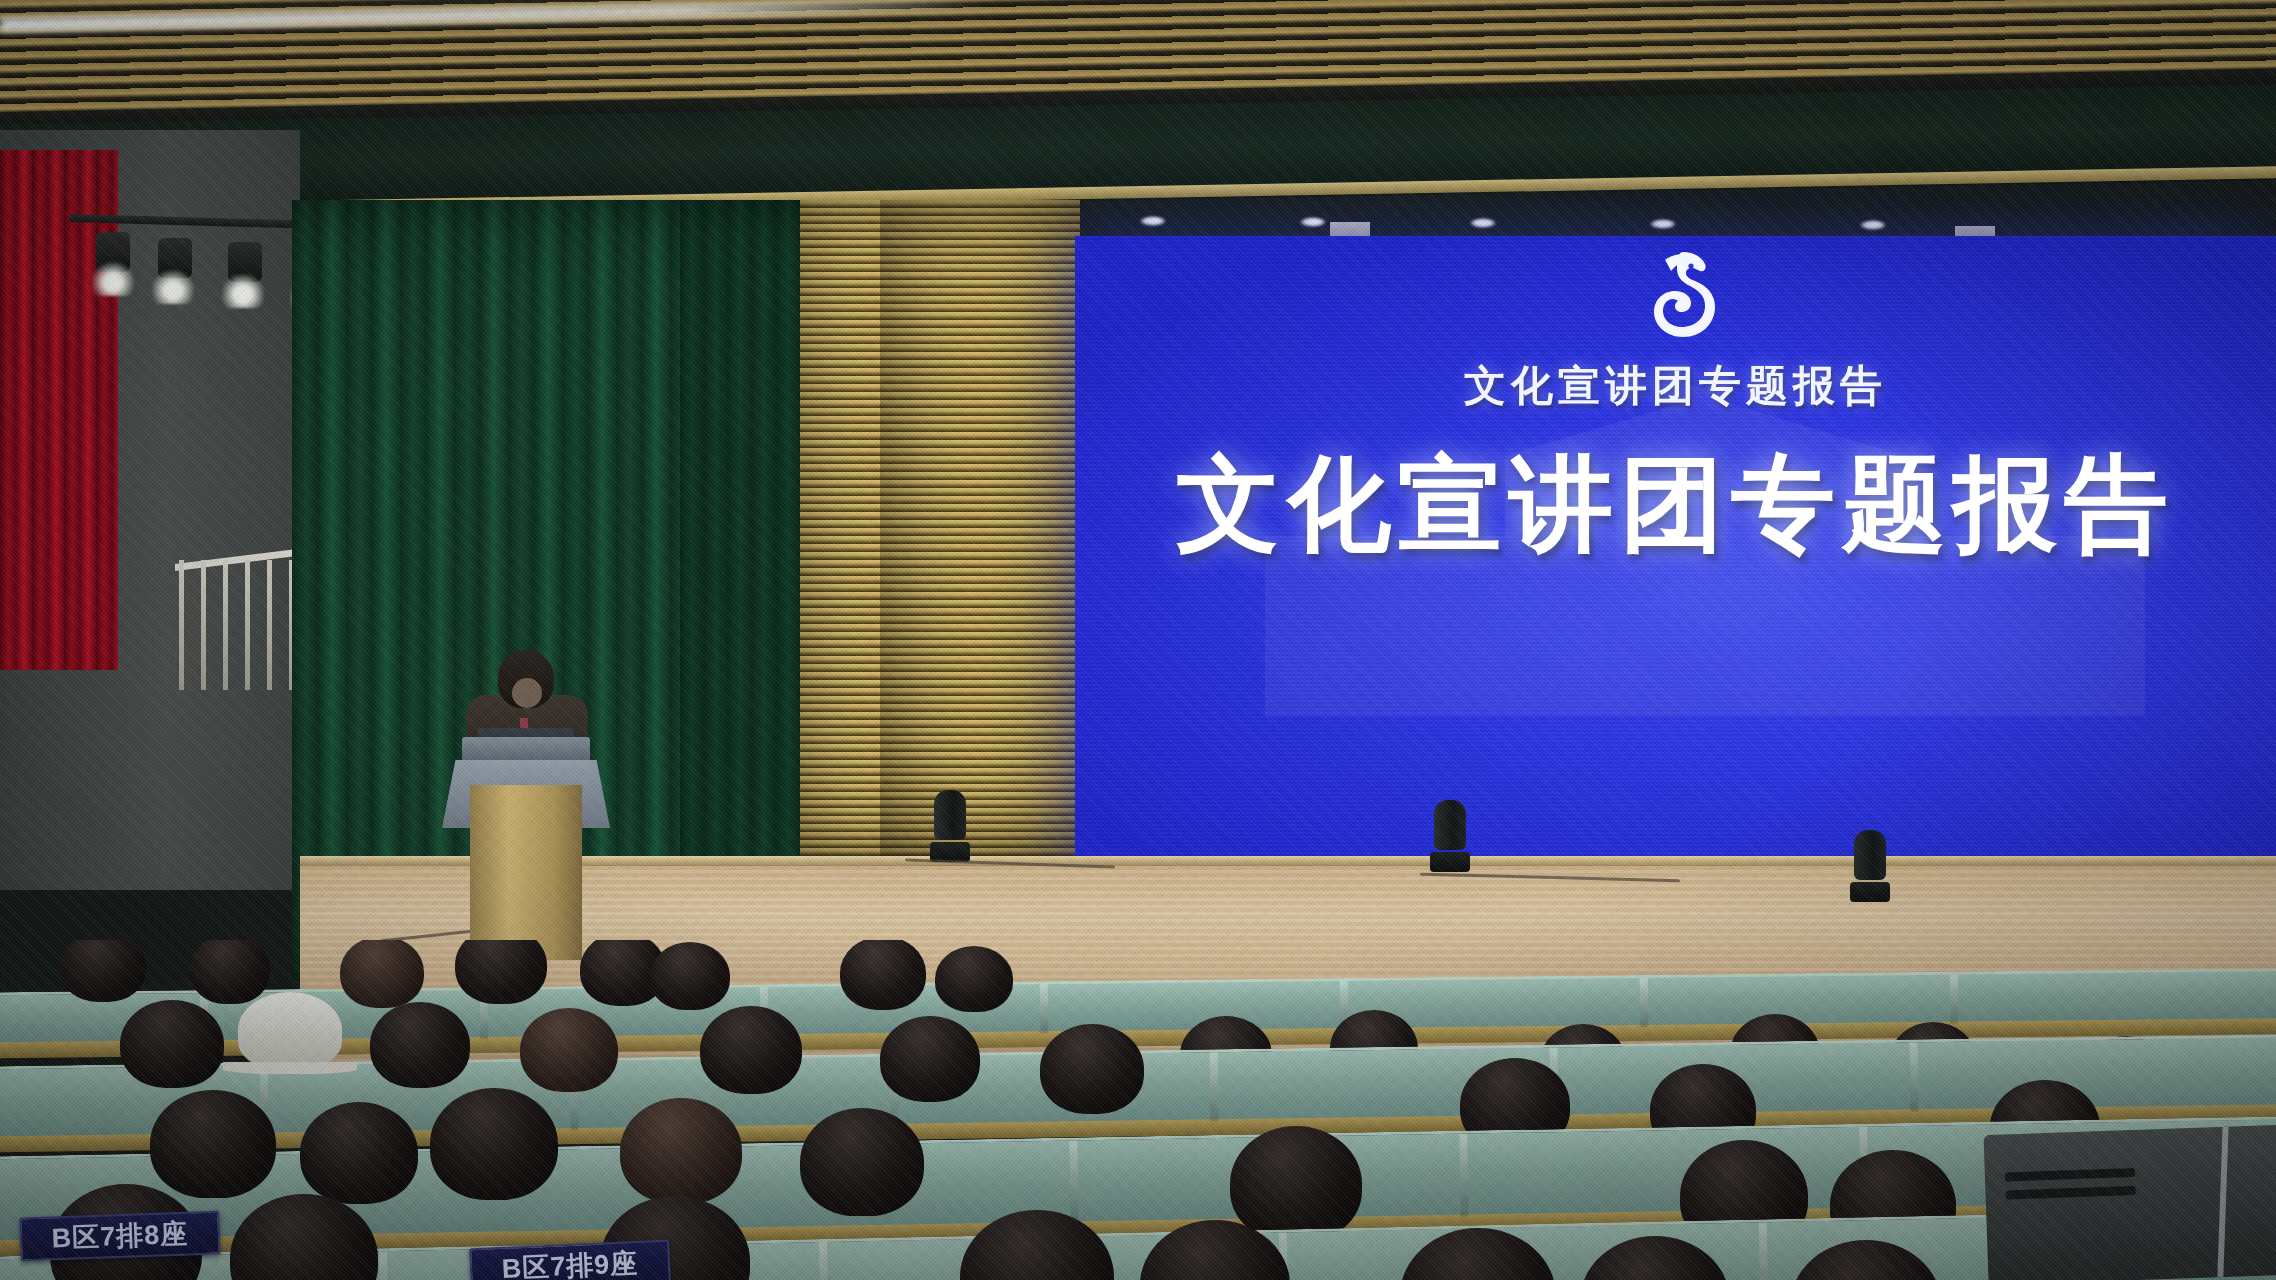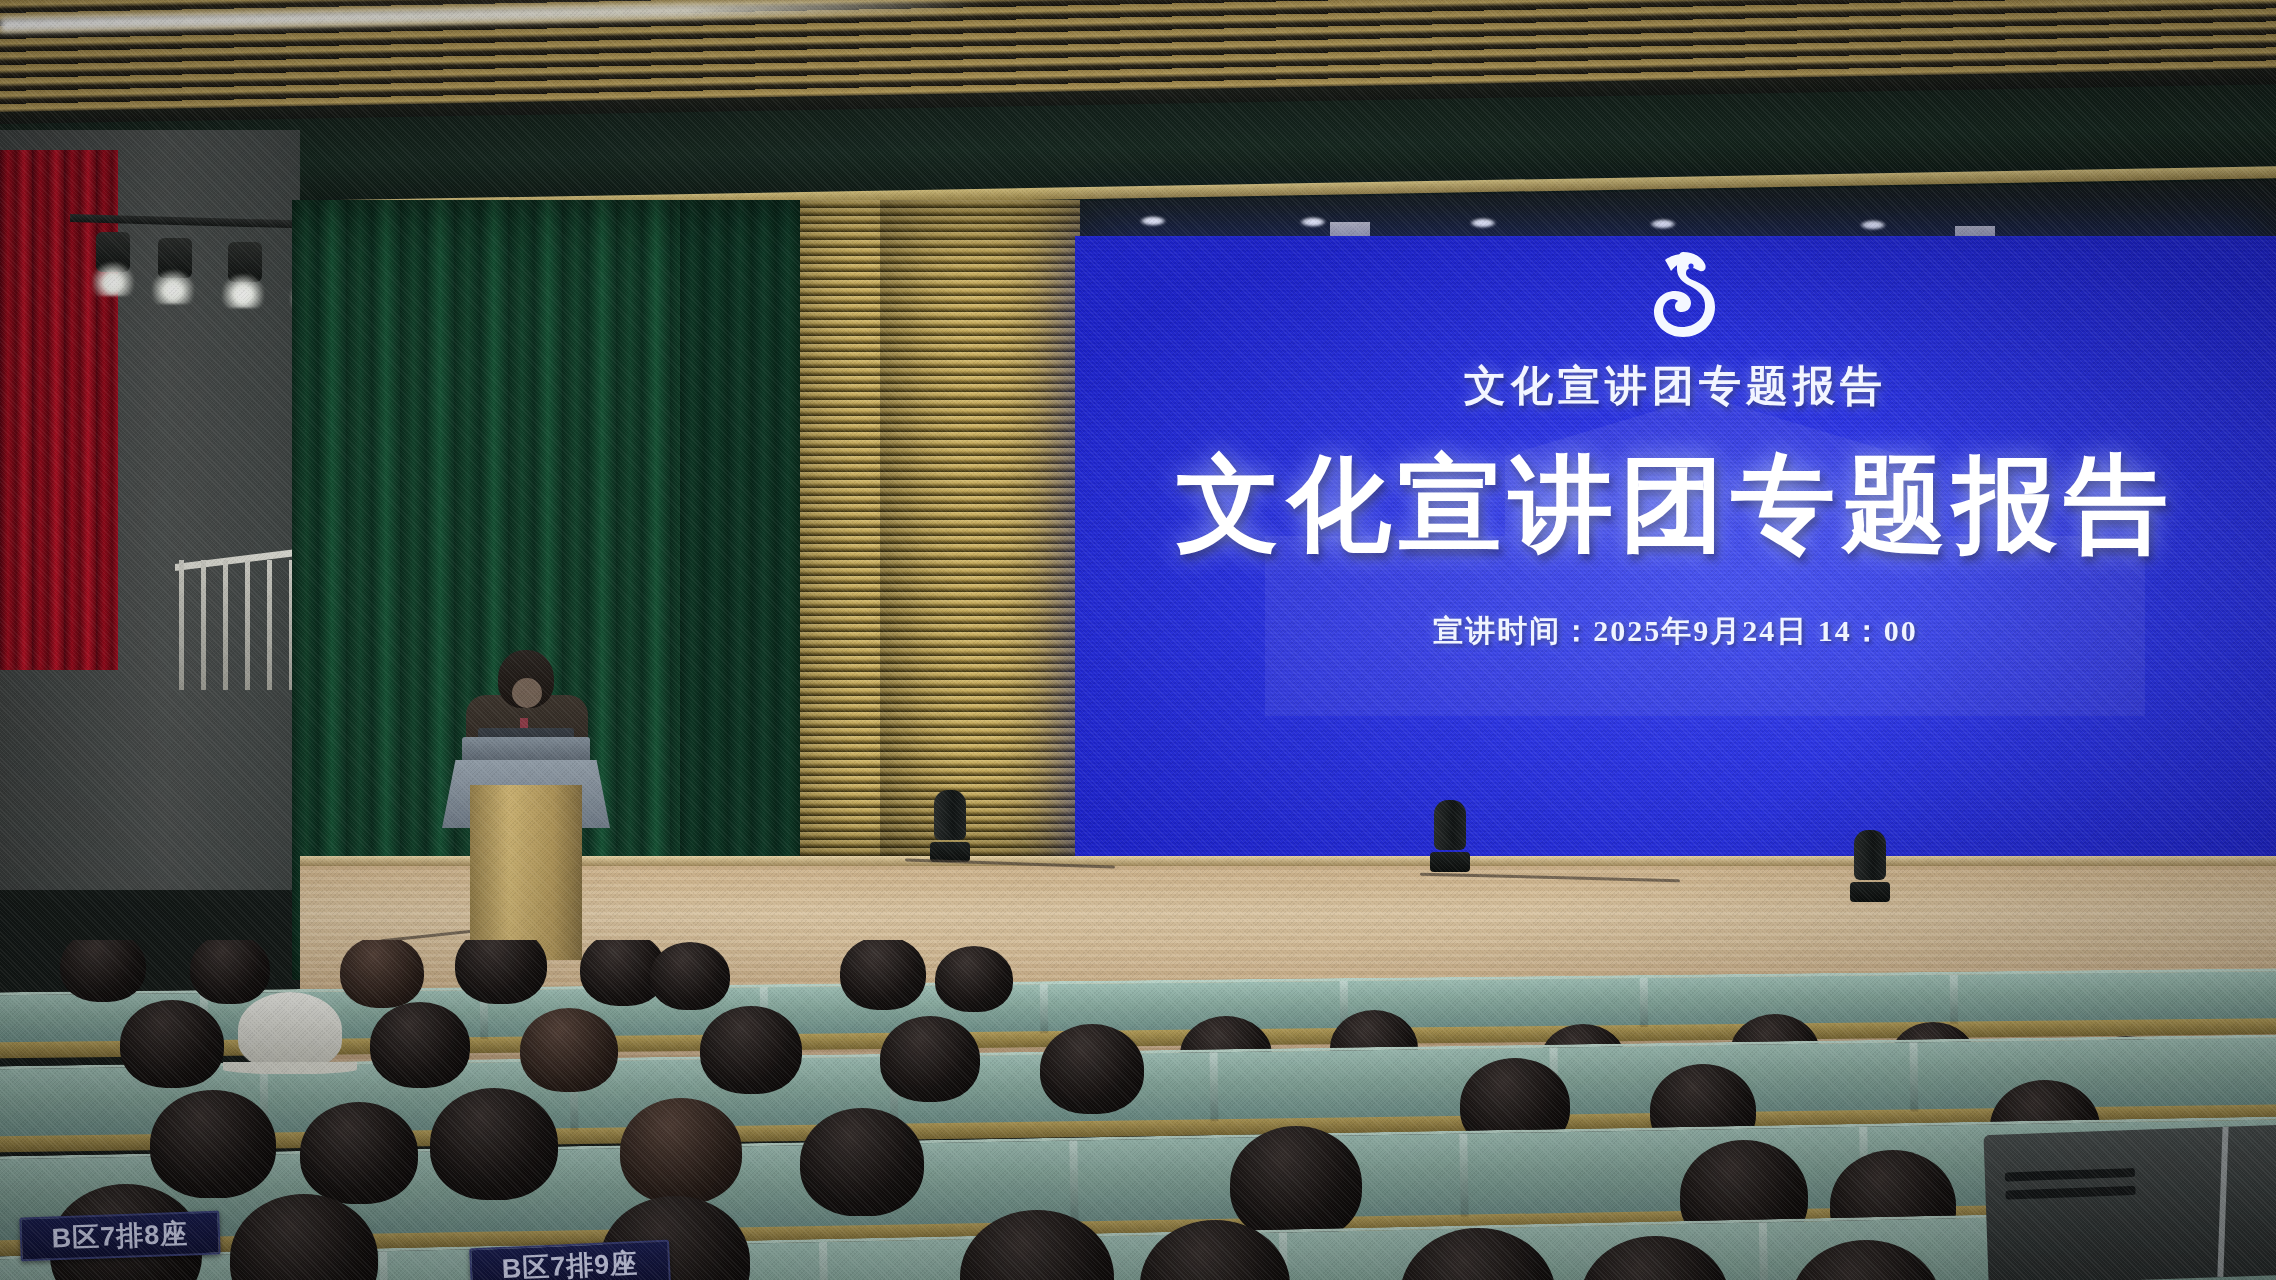--- a/index.html
+++ b/index.html
@@ -424,21 +424,20 @@
           <path d="M26 14c5-4 12-6 19-6 6 0 11 1 15 4-4 0-9 0-13 2-6 2-11 6-15 11-2-4-4-8-6-11z"></path>
           <circle cx="52" cy="20" r="2.6" fill="#2a33e2"></circle>
         </g>
       </svg>
 
       <div class="led-subtitle">文化宣讲团专题报告</div>
 
       <div class="led-title">文化宣讲团专题报告</div>
 
       <div class="led-meta">
-        <div>宣讲时间：2025年9月24日 14：00</div>
       </div>
     </div>
   </div>
 
   <div class="stage-floor"></div>
   <div class="stage-edge"></div>
 
   <div class="mover" style="left:930px; top:790px;"></div>
   <div class="mover" style="left:1430px; top:800px;">
     <div class="head"></div>

